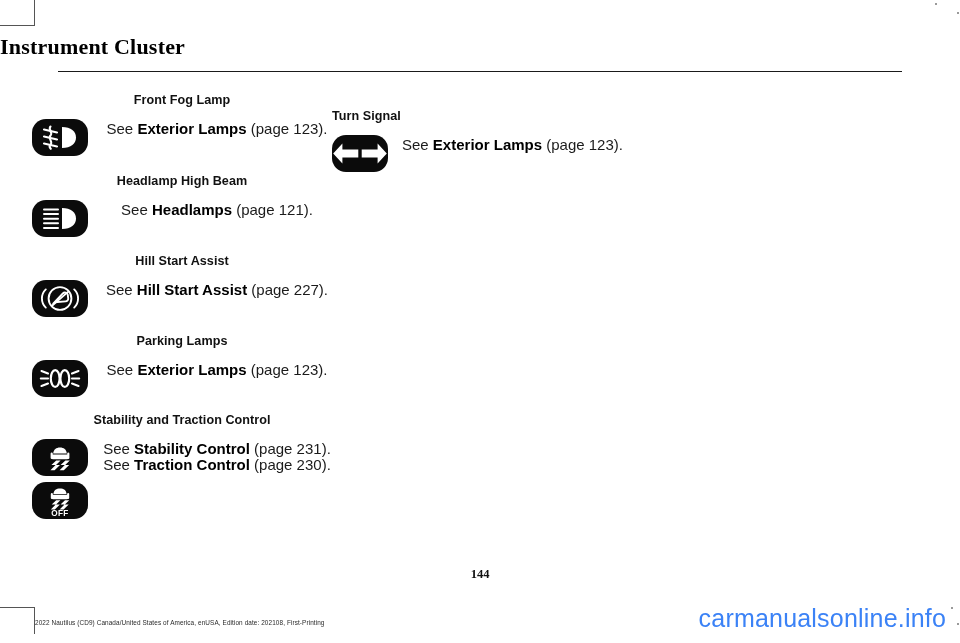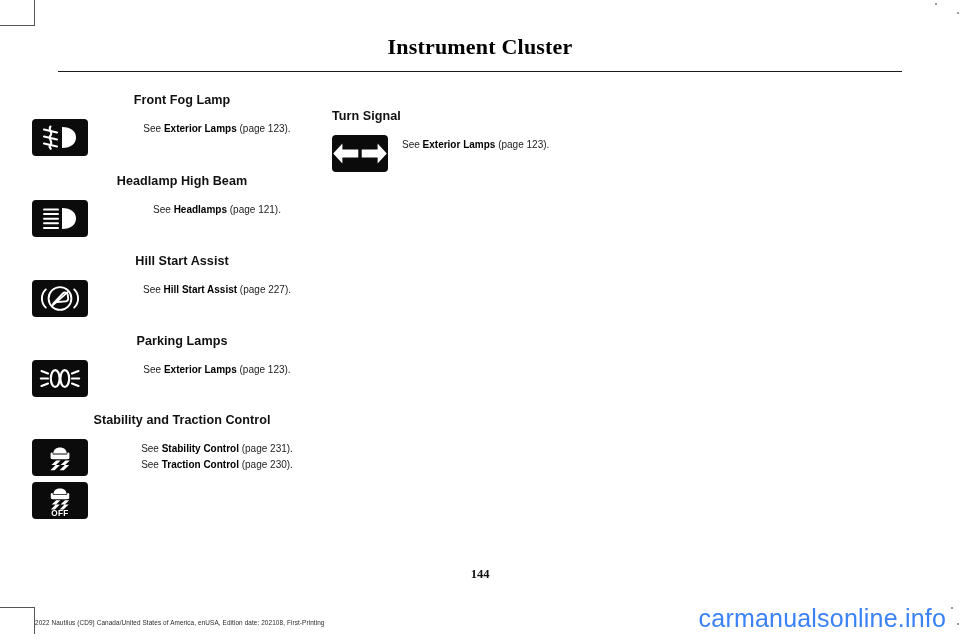--- a/index.html
+++ b/index.html
@@ -34,21 +34,20 @@
   .crop-tr-1 { left: 935px; top: 3px; }
   .crop-tr-2 { left: 957px; top: 12px; }
   .crop-br-1 { left: 951px; top: 607px; }
   .crop-br-2 { left: 957px; top: 623px; }
 
   
   .page-title {
     position: absolute;
     left: 0; right: 0;
     top: 34px;
-    text-align: center;
     font-family: "Liberation Serif", serif;
     font-weight: bold;
     font-size: 22px;
     letter-spacing: 0.2px;
     color: #000;
   }
   .header-rule {
     position: absolute;
     left: 58px;
     right: 58px;
@@ -89,32 +88,32 @@
   .icon-stack {
     width: 56px;
     flex: 0 0 56px;
   }
 
   
   .tile {
     width: 56px;
     height: 37px;
     background: #0b0b0b;
-    border-radius: 4px;
+    border-radius: 14px;
     position: relative;
     overflow: hidden;
   }
   .tile + .tile { margin-top: 6px; }
   .tile svg { display: block; }
 
   .row-text {
     flex: 1 1 auto;
     padding-left: 14px;
     padding-top: 2px;
-    font-size: 10px;
+    font-size: 15px;
     line-height: 16.5px;
     color: #1b1b1b;
   }
   .row-text b { font-weight: bold; color: #000; }
 
   
   .folio {
     position: absolute;
     left: 0; right: 0;
     top: 567px;

